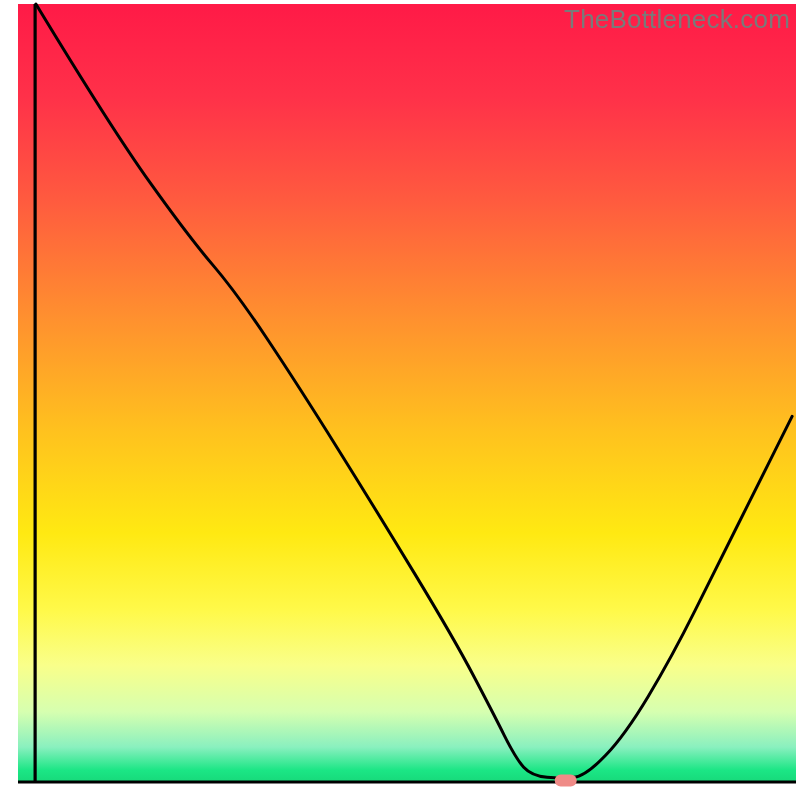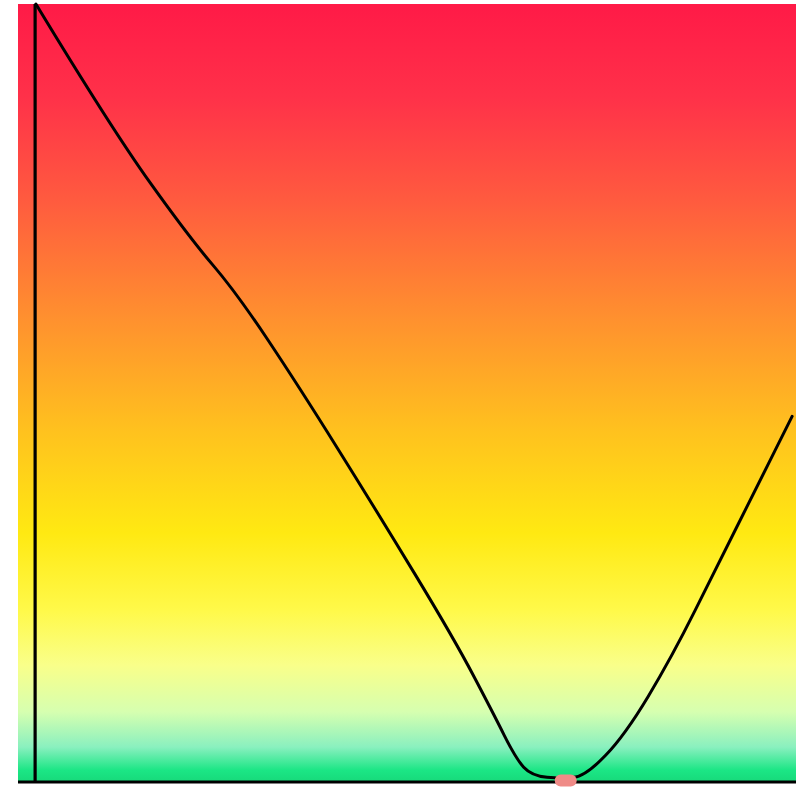--- a/index.html
+++ b/index.html
@@ -52,13 +52,14 @@
 
     <rect id="plot-bg" fill="url(#bg-grad)" x="18" y="4" width="778" height="778"></rect>
 
     <line id="axis-left" x1="35.116" y1="4" x2="35.116" y2="782" stroke="#000000" stroke-width="3.2"></line>
     <line id="axis-bottom" x1="18" y1="782" x2="796" y2="782" stroke="#000000" stroke-width="3.2"></line>
 
     <path id="curve" fill="none" d="M 35.894 4 Q 111.36 128.48000000000002 150.26 182.94000000000003 Q 189.16 237.40000000000003 212.5 264.63 Q 235.84000000000003 291.86 266.96000000000004 338.53999999999996 Q 298.08 385.21999999999997 336.98 447.46000000000004 Q 375.88 509.70000000000005 414.78000000000003 573.885 Q 453.68000000000006 638.0699999999999 473.13 675.025 Q 492.58 711.98 504.25 735.3199999999999 Q 515.9200000000001 758.66 523.7 767.218 Q 531.48 775.776 547.04 777.332 Q 562.5999999999999 778.888 574.27 777.332 Q 585.9399999999999 775.776 605.39 755.548 Q 624.84 735.3199999999999 648.1800000000001 696.42 Q 671.52 657.52 694.86 610.8399999999999 Q 718.2 564.16 737.65 525.26 Q 757.0999999999999 486.36 774.605 451.35 T 792.11 416.34000000000003" stroke="#000" stroke-width="3" stroke-linecap="round" stroke-linejoin="round"></path>
 
     <rect id="marker" rx="6" ry="6" x="554.7120000000001" y="774.444" width="22" height="12" fill="#ef8b87"></rect>
   </svg>
+  <div class="watermark">TheBottleneck.com</div>
 </div>
 
 </body></html>

